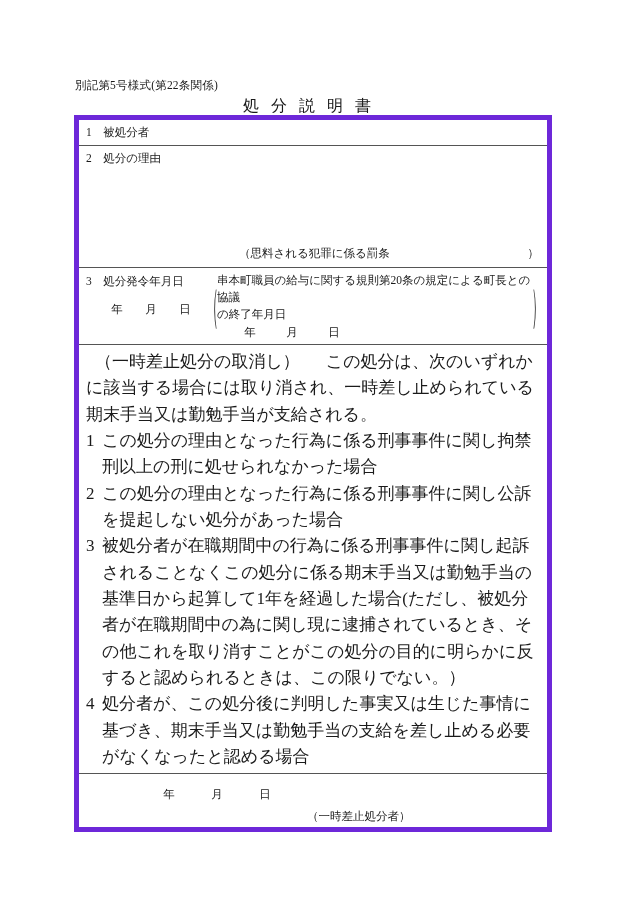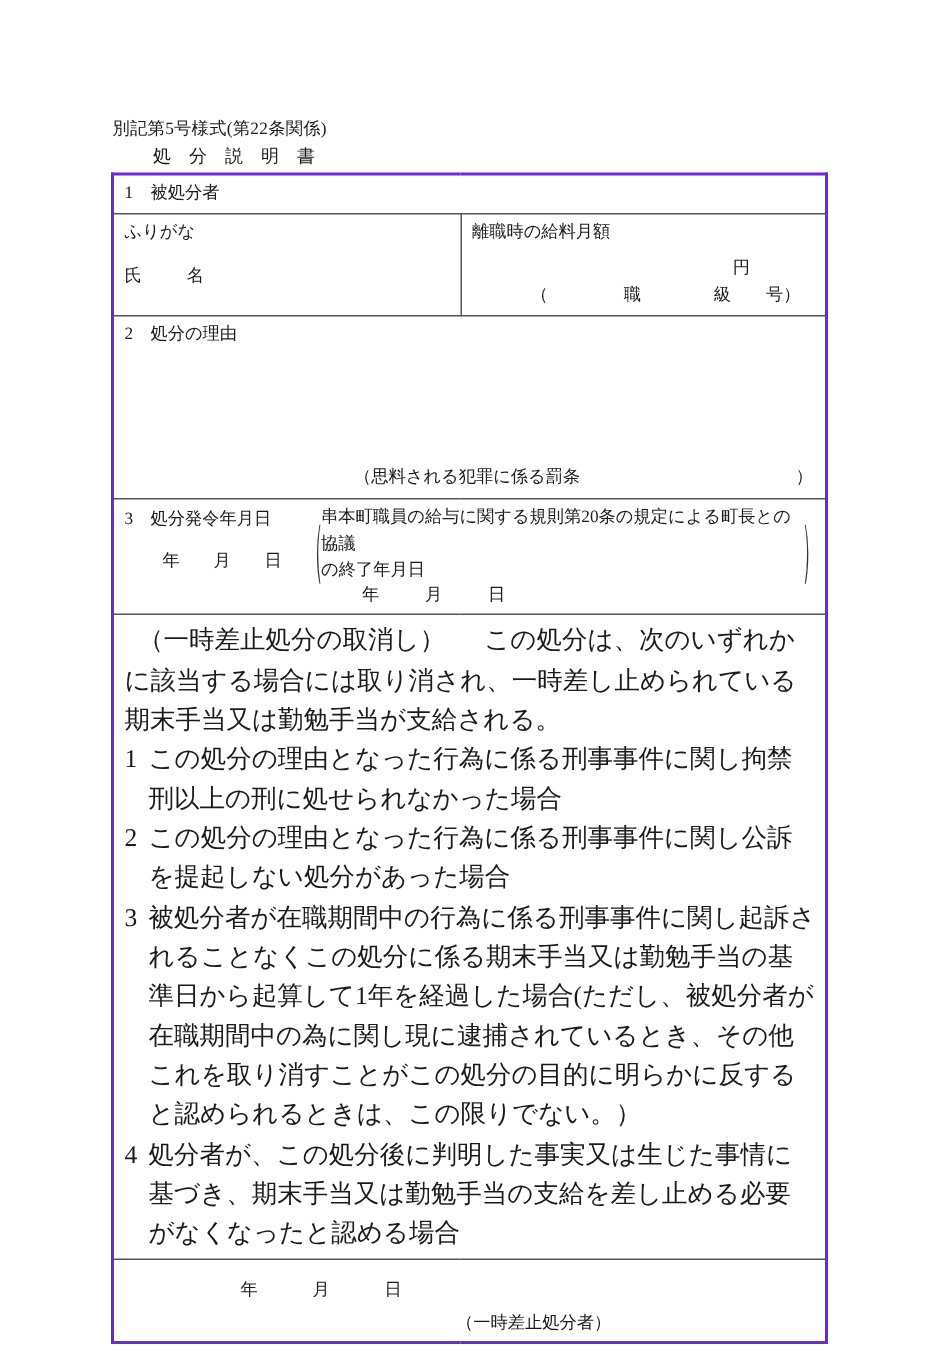--- a/index.html
+++ b/index.html
@@ -26,37 +26,37 @@
   .form-no {
     position: absolute;
     left: 75px;
     top: 78px;
     font-size: 11.5px;
     letter-spacing: 0.2px;
     white-space: nowrap;
   }
   .doc-title {
     position: absolute;
-    left: 90px;
+    left: 68px;
     top: 96px;
     width: 478px;
-    text-align: left;
-    font-size: 12px;
+    text-align: center;
+    font-size: 16px;
     letter-spacing: 12px;
     text-indent: 12px;
     white-space: nowrap;
   }
 
   
   .form-table {
     position: absolute;
     left: 74px;
     top: 115px;
     width: 478px;
-    border: 2px solid #6d28d9;
+    border: 5px solid #6d28d9;
     border-collapse: collapse;
     box-sizing: border-box;
     font-size: 11.5px;
   }
   .form-table td {
     border: 1px solid #555;
     vertical-align: top;
     padding: 4px 6px 3px 7px;
     box-sizing: border-box;
     line-height: 1.55;
@@ -227,35 +227,20 @@
     </colgroup>
     <tbody>
 
       <tr>
         <td colspan="2" class="row-h">
           <div class="label-line">1　被処分者</div>
         </td>
       </tr>
 
 
-      <tr>
-        <td class="cell-pad-2">
-          <div class="label-line">ふりがな</div>
-          <div class="name-line">
-            <span>氏</span><span class="sp-name"></span><span>名</span>
-          </div>
-        </td>
-        <td class="cell-pad-2">
-          <div class="label-line">離職時の給料月額</div>
-          <div class="yen-line">円</div>
-          <div class="rank-line">
-            <span class="rk-a">（</span><span class="rk-b">職</span><span class="rk-c">級</span><span>号）</span>
-          </div>
-        </td>
-      </tr>
 
 
       <tr>
         <td colspan="2" class="reason-cell">
           <div class="label-line">2　処分の理由</div>
           <div class="reason-foot">
             <span class="close">）</span>
             <span class="lead">（思料される犯罪に係る罰条</span>
           </div>
         </td>

